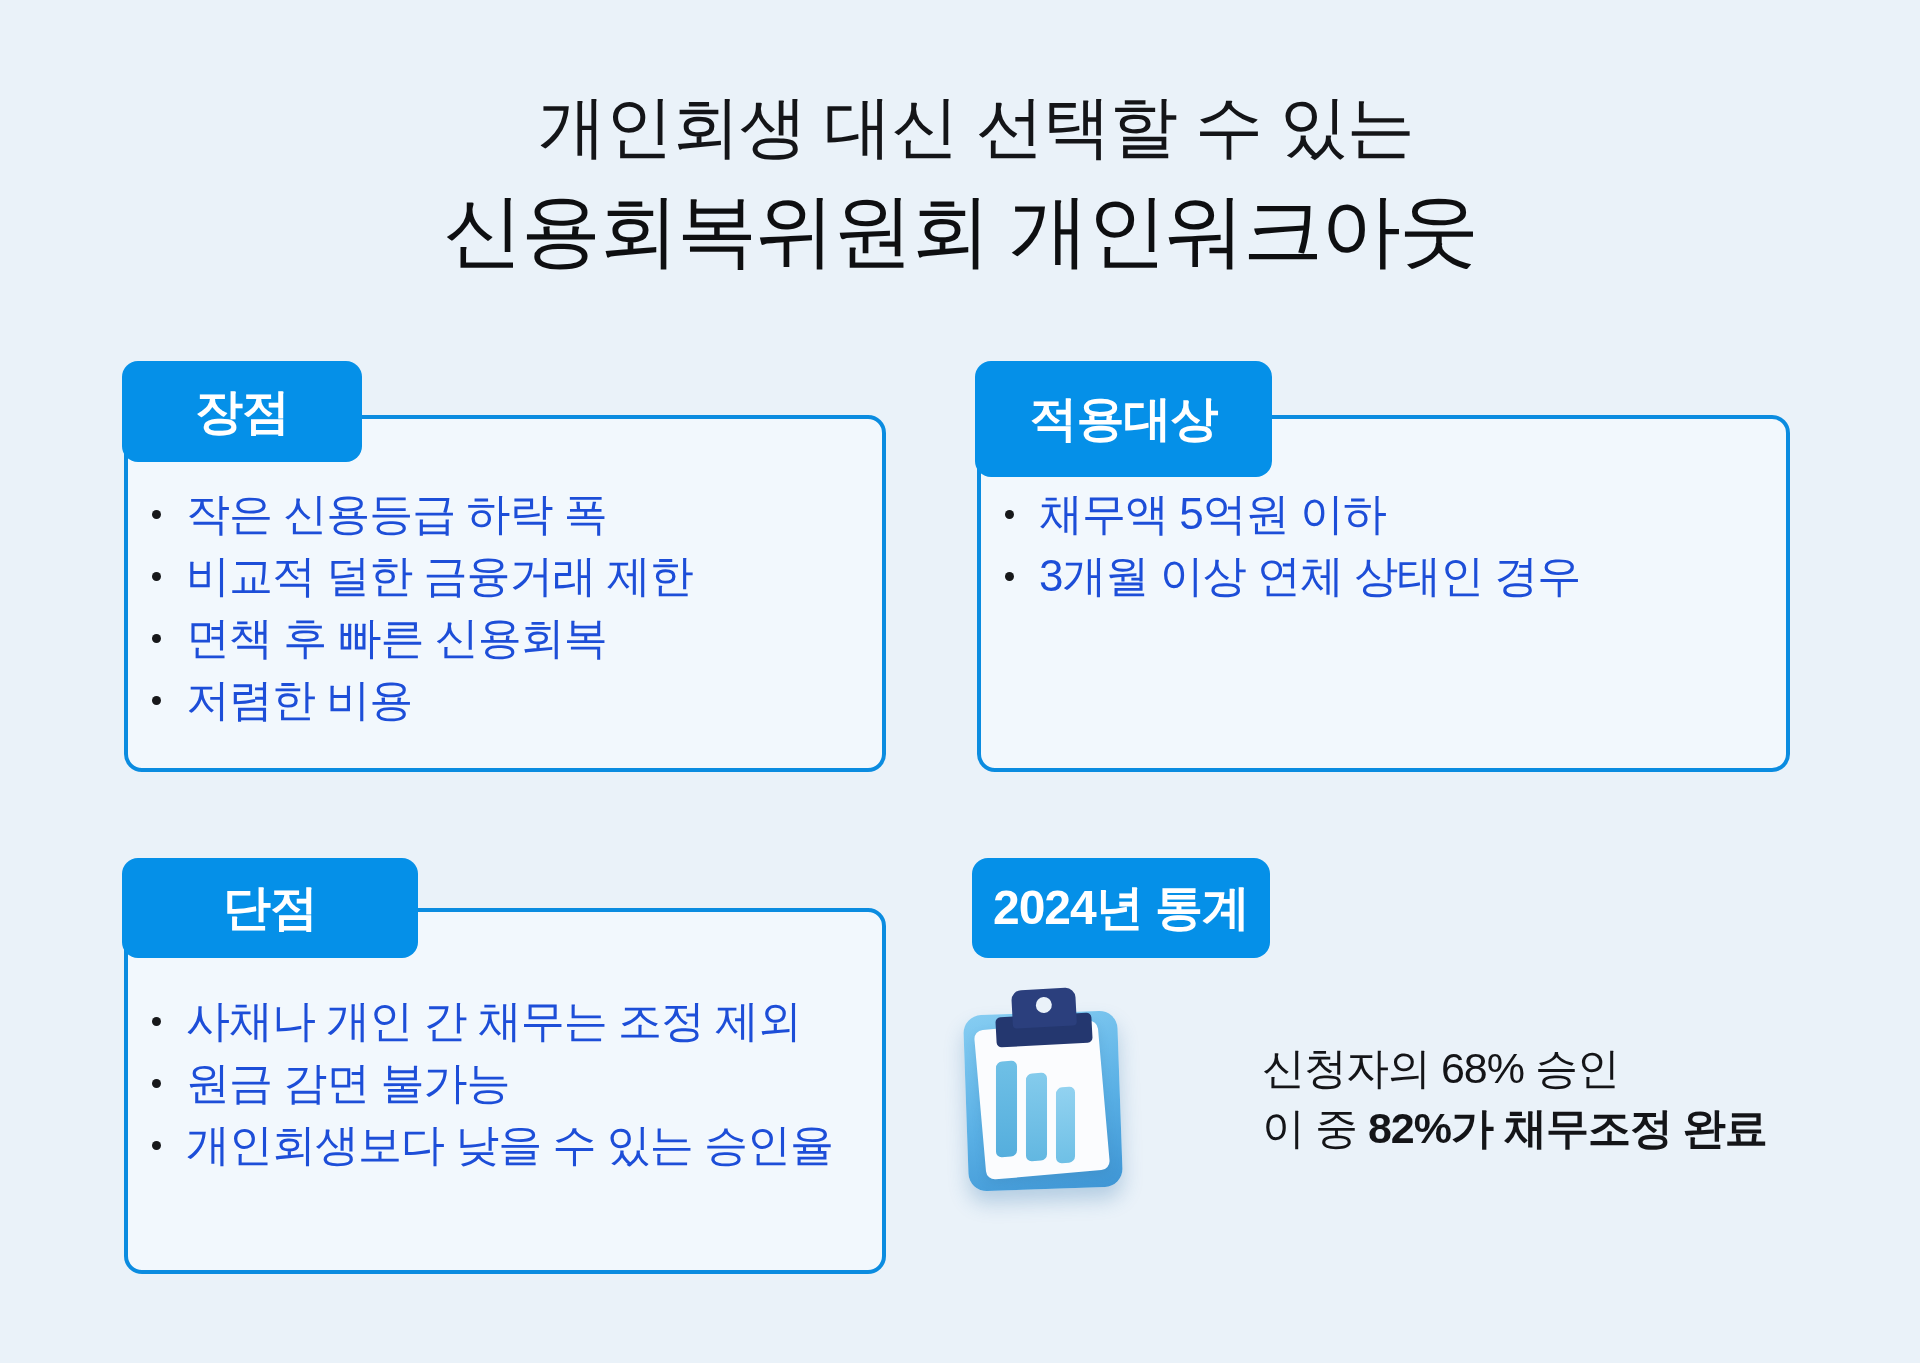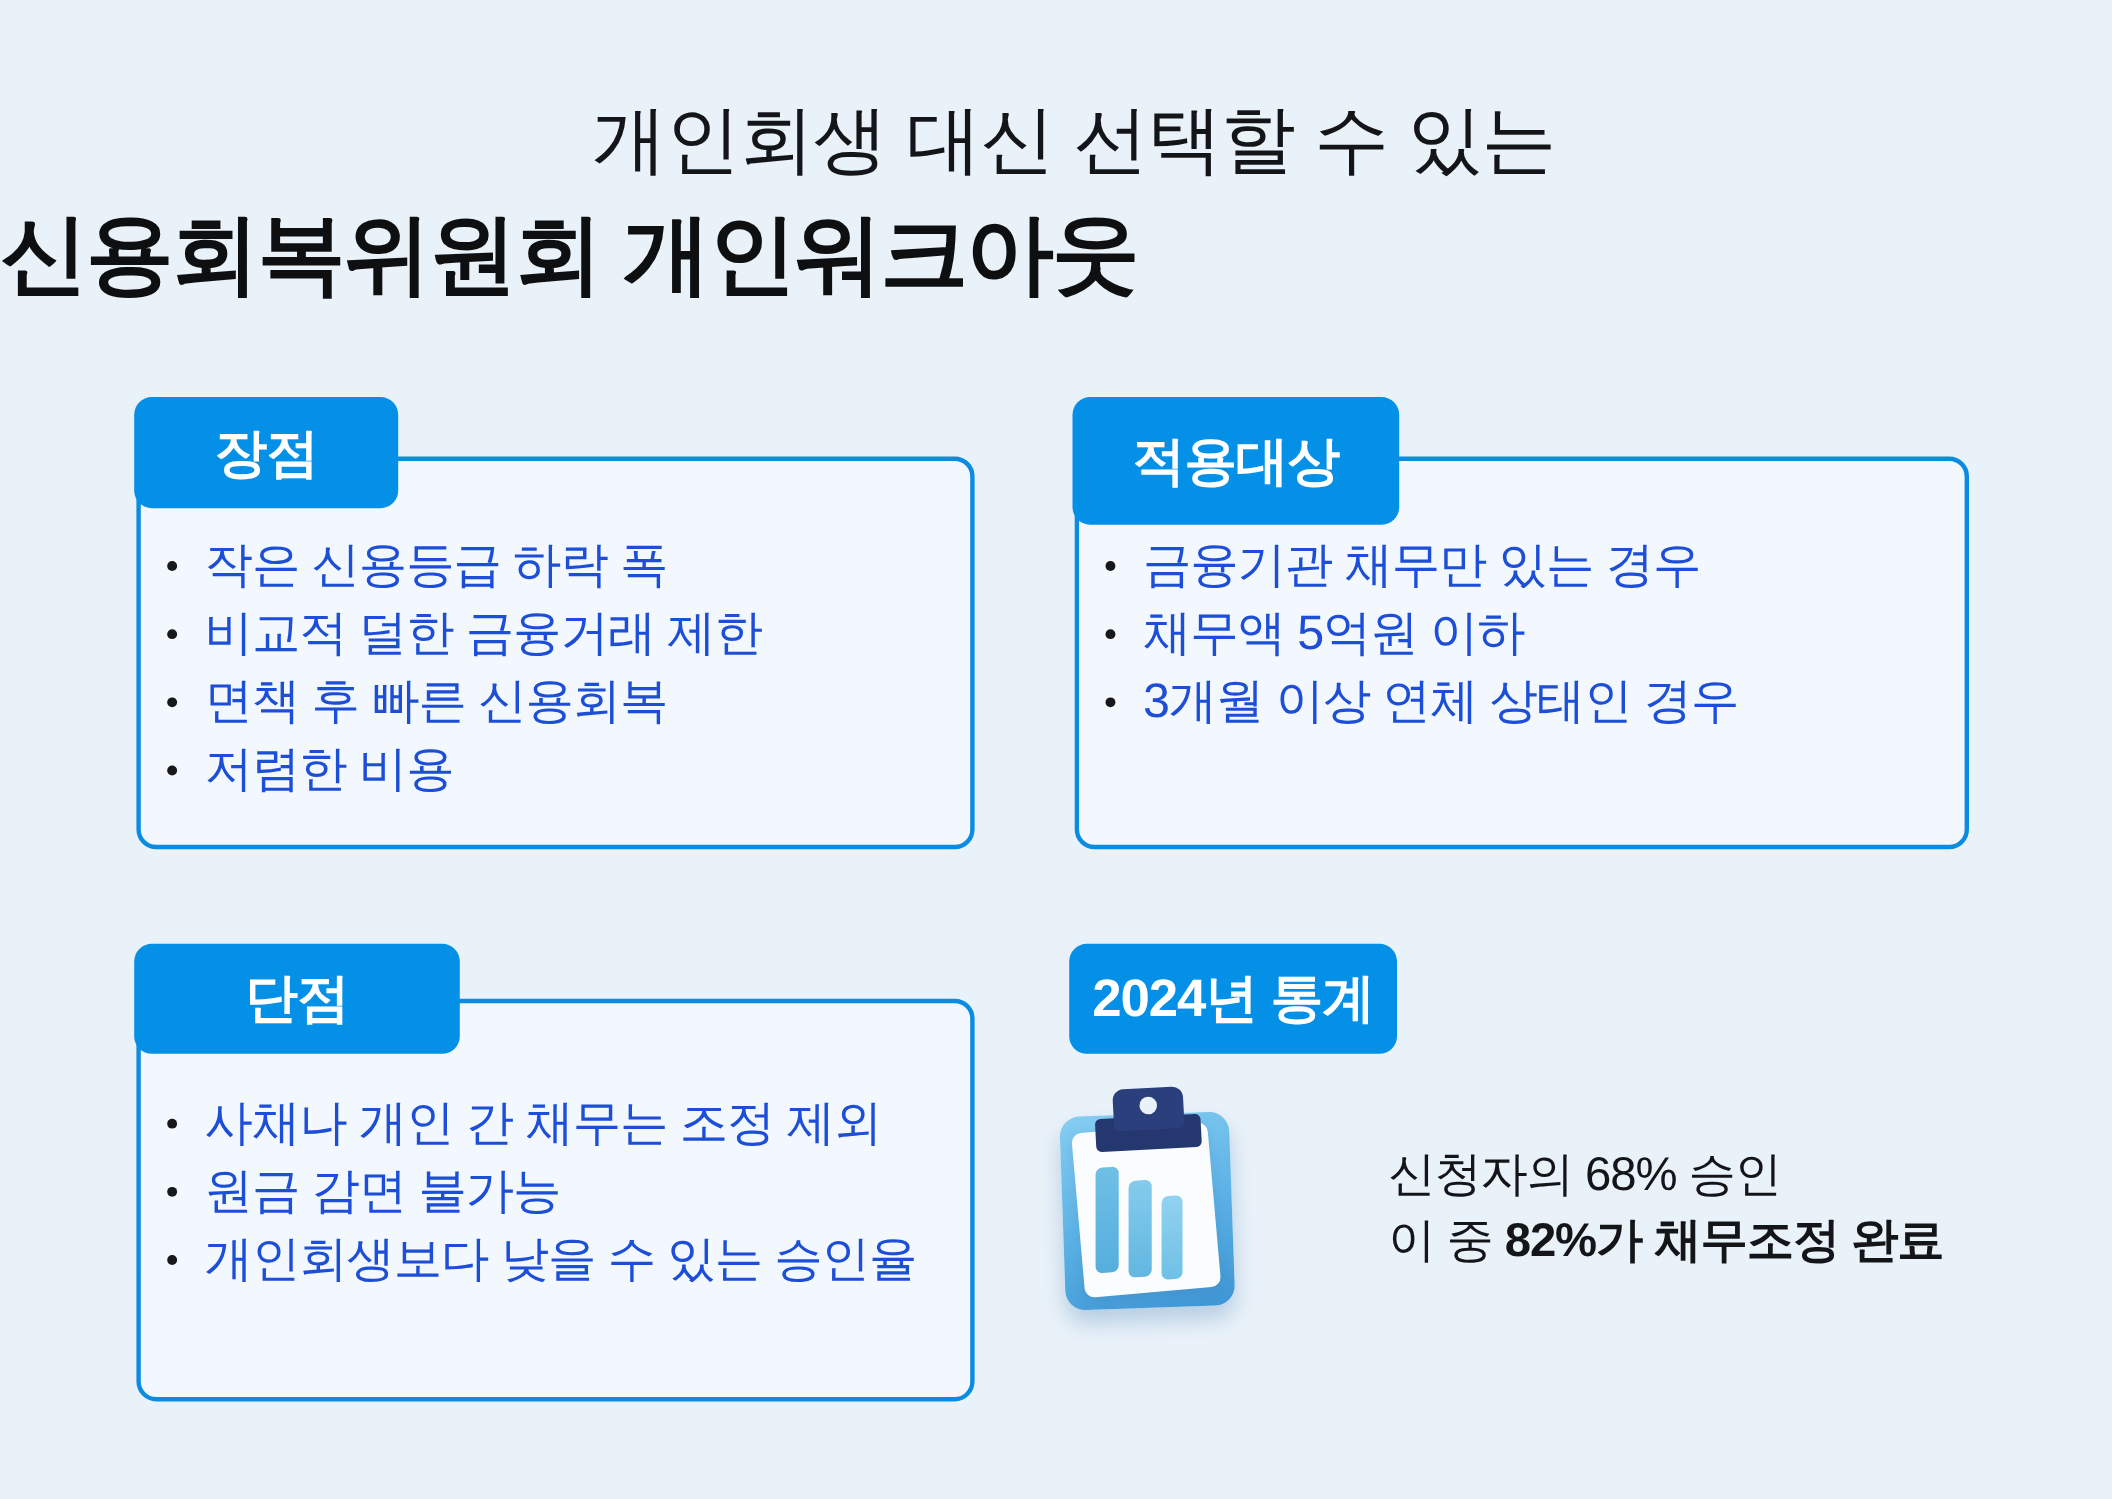--- a/index.html
+++ b/index.html
@@ -16,22 +16,22 @@
   
   .title-line1{
     position:absolute;left:0;right:0;top:82px;
     text-align:center;
     font-size:68px;font-weight:500;color:#141518;
     letter-spacing:-1px;
     margin-left:32px;
   }
   .title-line2{
     position:absolute;left:0;right:0;top:178px;
-    text-align:left;
-    font-size:80px;font-weight:700;color:#0e0f11;
+    text-align:center;
+    font-size:80px;font-weight:400;color:#0e0f11;
     letter-spacing:-2px;
   }
   
   .content-box{
     position:absolute;
     box-sizing:border-box;
     background:#F2F8FD;
     border:4px solid #0B8CE0;
     border-radius:18px;
   }
@@ -139,21 +139,20 @@
       <li>작은 신용등급 하락 폭</li>
       <li>비교적 덜한 금융거래 제한</li>
       <li>면책 후 빠른 신용회복</li>
       <li>저렴한 비용</li>
     </ul>
   </div>
 
   <div class="tab tab-tr">적용대상</div>
   <div class="content-box box-tr">
     <ul>
-      <li>금융기관 채무만 있는 경우</li>
       <li>채무액 5억원 이하</li>
       <li>3개월 이상 연체 상태인 경우</li>
     </ul>
   </div>
 
   <div class="tab tab-bl">단점</div>
   <div class="content-box box-bl">
     <ul>
       <li>사채나 개인 간 채무는 조정 제외</li>
       <li>원금 감면 불가능</li>

